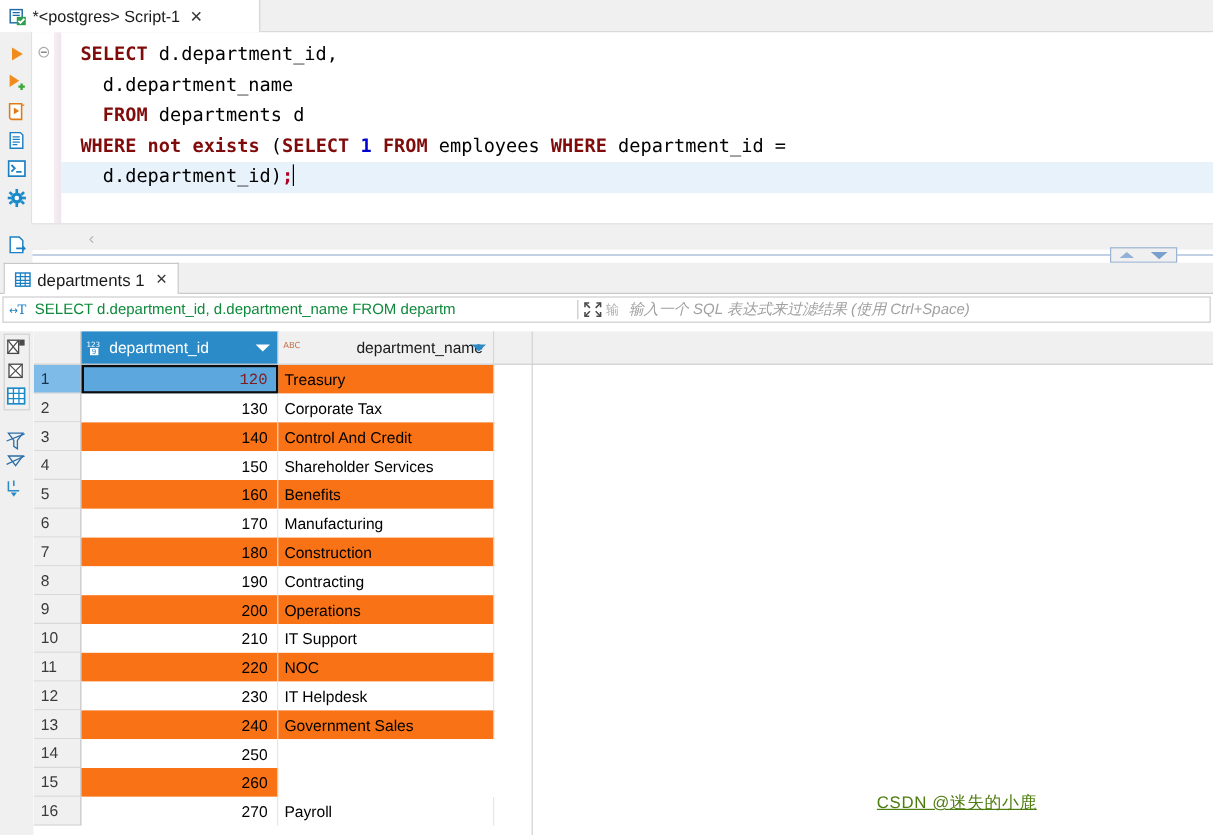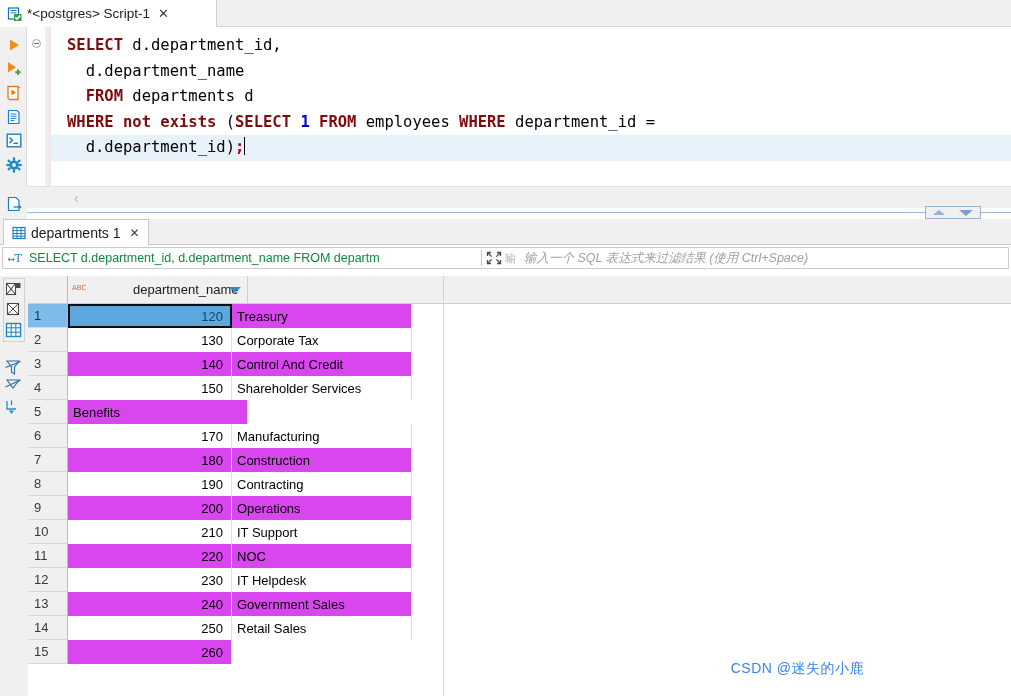--- a/index.html
+++ b/index.html
@@ -198,39 +198,40 @@
   }
   .cell.rownum {
     width: 40px; justify-content: flex-start; background: #f0f0f0;
     color: #3a3a3a; border-right: 1px solid #b9b9b9;
     border-bottom: 1px solid #d8d8d8; padding-left: 6px;
   }
   .cell.rownum.sel { background: #7fbbe8; color: #17334d; }
   .cell.idcol { width: 164px; justify-content: flex-end; padding-right: 8px; }
   .cell.namecol { width: 180px; justify-content: flex-start; }
   .cell.rest { flex: 1 1 auto; border-right: none; }
-  .row.odd .cell:not(.rownum) { background: #d946ef; }
+  .row.odd .cell:not(.rownum) { background: #f97316; }
   .row.even .cell:not(.rownum) { background: #ffffff; }
   .cell.active {
-    background: #5ba7de !important; color: #0c4a6e;
-    outline: 2px solid #0c0c0c; outline-offset: -2px;
+    background: #5ba7de !important; color: #7f1d1d;
+    outline: 2px solid #0c0c0c; outline-offset: -2px; font-family: Liberation Mono, monospace;
   }
   .row .cell.rest-blank { background: #ffffff !important; }
   .grid-vline {
     position: absolute; left: 415px; top: 0; width: 1px; height: 420px;
     background: #d3d3d3;
   }
 
   
   .watermark {
     position: absolute; right: 14px; bottom: 18px;
-    color: #3b82f6; font-size: 14px;
+    color: #4d7c0f; font-size: 14px;
     font-family: "Liberation Sans", sans-serif;
     letter-spacing: 0.5px;
     pointer-events: none;
+    text-decoration: underline;
   }
   svg { display: block; }
 </style>
 </head>
 <body>
 
 <div id="app">
 
   <div class="tabstrip">
     <div class="tab-active">
@@ -442,20 +443,31 @@
         <polyline points="3,3 3,11 12,11" fill="none" stroke="#2b8bc8" stroke-width="1.3"></polyline>
         <line x1="7.5" y1="2.5" x2="7.5" y2="7" stroke="#2b8bc8" stroke-width="1.3"></line>
         <polygon points="7.5,16 5,12.5 10,12.5" fill="#2b8bc8"></polygon>
       </svg>
     </div>
   </div>
 
   <div class="grid">
     <div class="grid-header" id="grid-header">
         <div class="hcell corner"></div>
+        <div class="hcell sel" style="width: 164px;">
+          <span style="font-size: 8px; line-height: 8px; font-family: &quot;DejaVu Sans Mono&quot;, monospace; display: inline-block;">
+            <svg width="16" height="14" viewBox="0 0 16 14">
+              <text x="0" y="6" font-size="6" fill="#ffffff" font-family="DejaVu Sans, sans-serif">123</text>
+              <rect x="3" y="7" width="7" height="6" fill="#ffffff"></rect>
+              <text x="4.4" y="12.2" font-size="6" fill="#2b8bc8" font-family="DejaVu Sans, sans-serif">9</text>
+            </svg>
+          </span>
+          <span class="htext">department_id</span>
+          <span class="hcaret"></span>
+        </div>
         <div class="hcell norm" style="width: 180px;">
           <span style="font-size: 8px; line-height: 8px; font-family: &quot;DejaVu Sans Mono&quot;, monospace; display: inline-block;">
             <svg width="18" height="14" viewBox="0 0 18 14">
               <text x="0" y="7" font-size="7" fill="#c2724a" font-family="DejaVu Sans, sans-serif">ABC</text>
             </svg>
           </span>
           <span class="htext">department_name</span>
           <span class="hcaret"></span>
         </div>
         <div class="hcell norm" style="flex: 1 1 auto; border-right: none;"></div>
@@ -480,20 +492,21 @@
           <div class="cell rest rest-blank"></div>
         </div>
         <div class="row even">
           <div class="cell rownum">4</div>
           <div class="cell idcol">150</div>
           <div class="cell namecol">Shareholder Services</div>
           <div class="cell rest rest-blank"></div>
         </div>
         <div class="row odd">
           <div class="cell rownum">5</div>
+          <div class="cell idcol">160</div>
           <div class="cell namecol">Benefits</div>
           <div class="cell rest rest-blank"></div>
         </div>
         <div class="row even">
           <div class="cell rownum">6</div>
           <div class="cell idcol">170</div>
           <div class="cell namecol">Manufacturing</div>
           <div class="cell rest rest-blank"></div>
         </div>
         <div class="row odd">
@@ -534,27 +547,32 @@
         </div>
         <div class="row odd">
           <div class="cell rownum">13</div>
           <div class="cell idcol">240</div>
           <div class="cell namecol">Government Sales</div>
           <div class="cell rest rest-blank"></div>
         </div>
         <div class="row even">
           <div class="cell rownum">14</div>
           <div class="cell idcol">250</div>
-          <div class="cell namecol">Retail Sales</div>
           <div class="cell rest rest-blank"></div>
         </div>
         <div class="row odd">
           <div class="cell rownum">15</div>
           <div class="cell idcol">260</div>
           <div class="cell rest rest-blank"></div>
         </div>
+        <div class="row even">
+          <div class="cell rownum">16</div>
+          <div class="cell idcol">270</div>
+          <div class="cell namecol">Payroll</div>
+          <div class="cell rest rest-blank"></div>
+        </div>
       </div>
     <div class="grid-vline"></div>
   </div>
 
   <div class="watermark">CSDN @迷失的小鹿</div>
 
 </div>
 
 </body></html>

